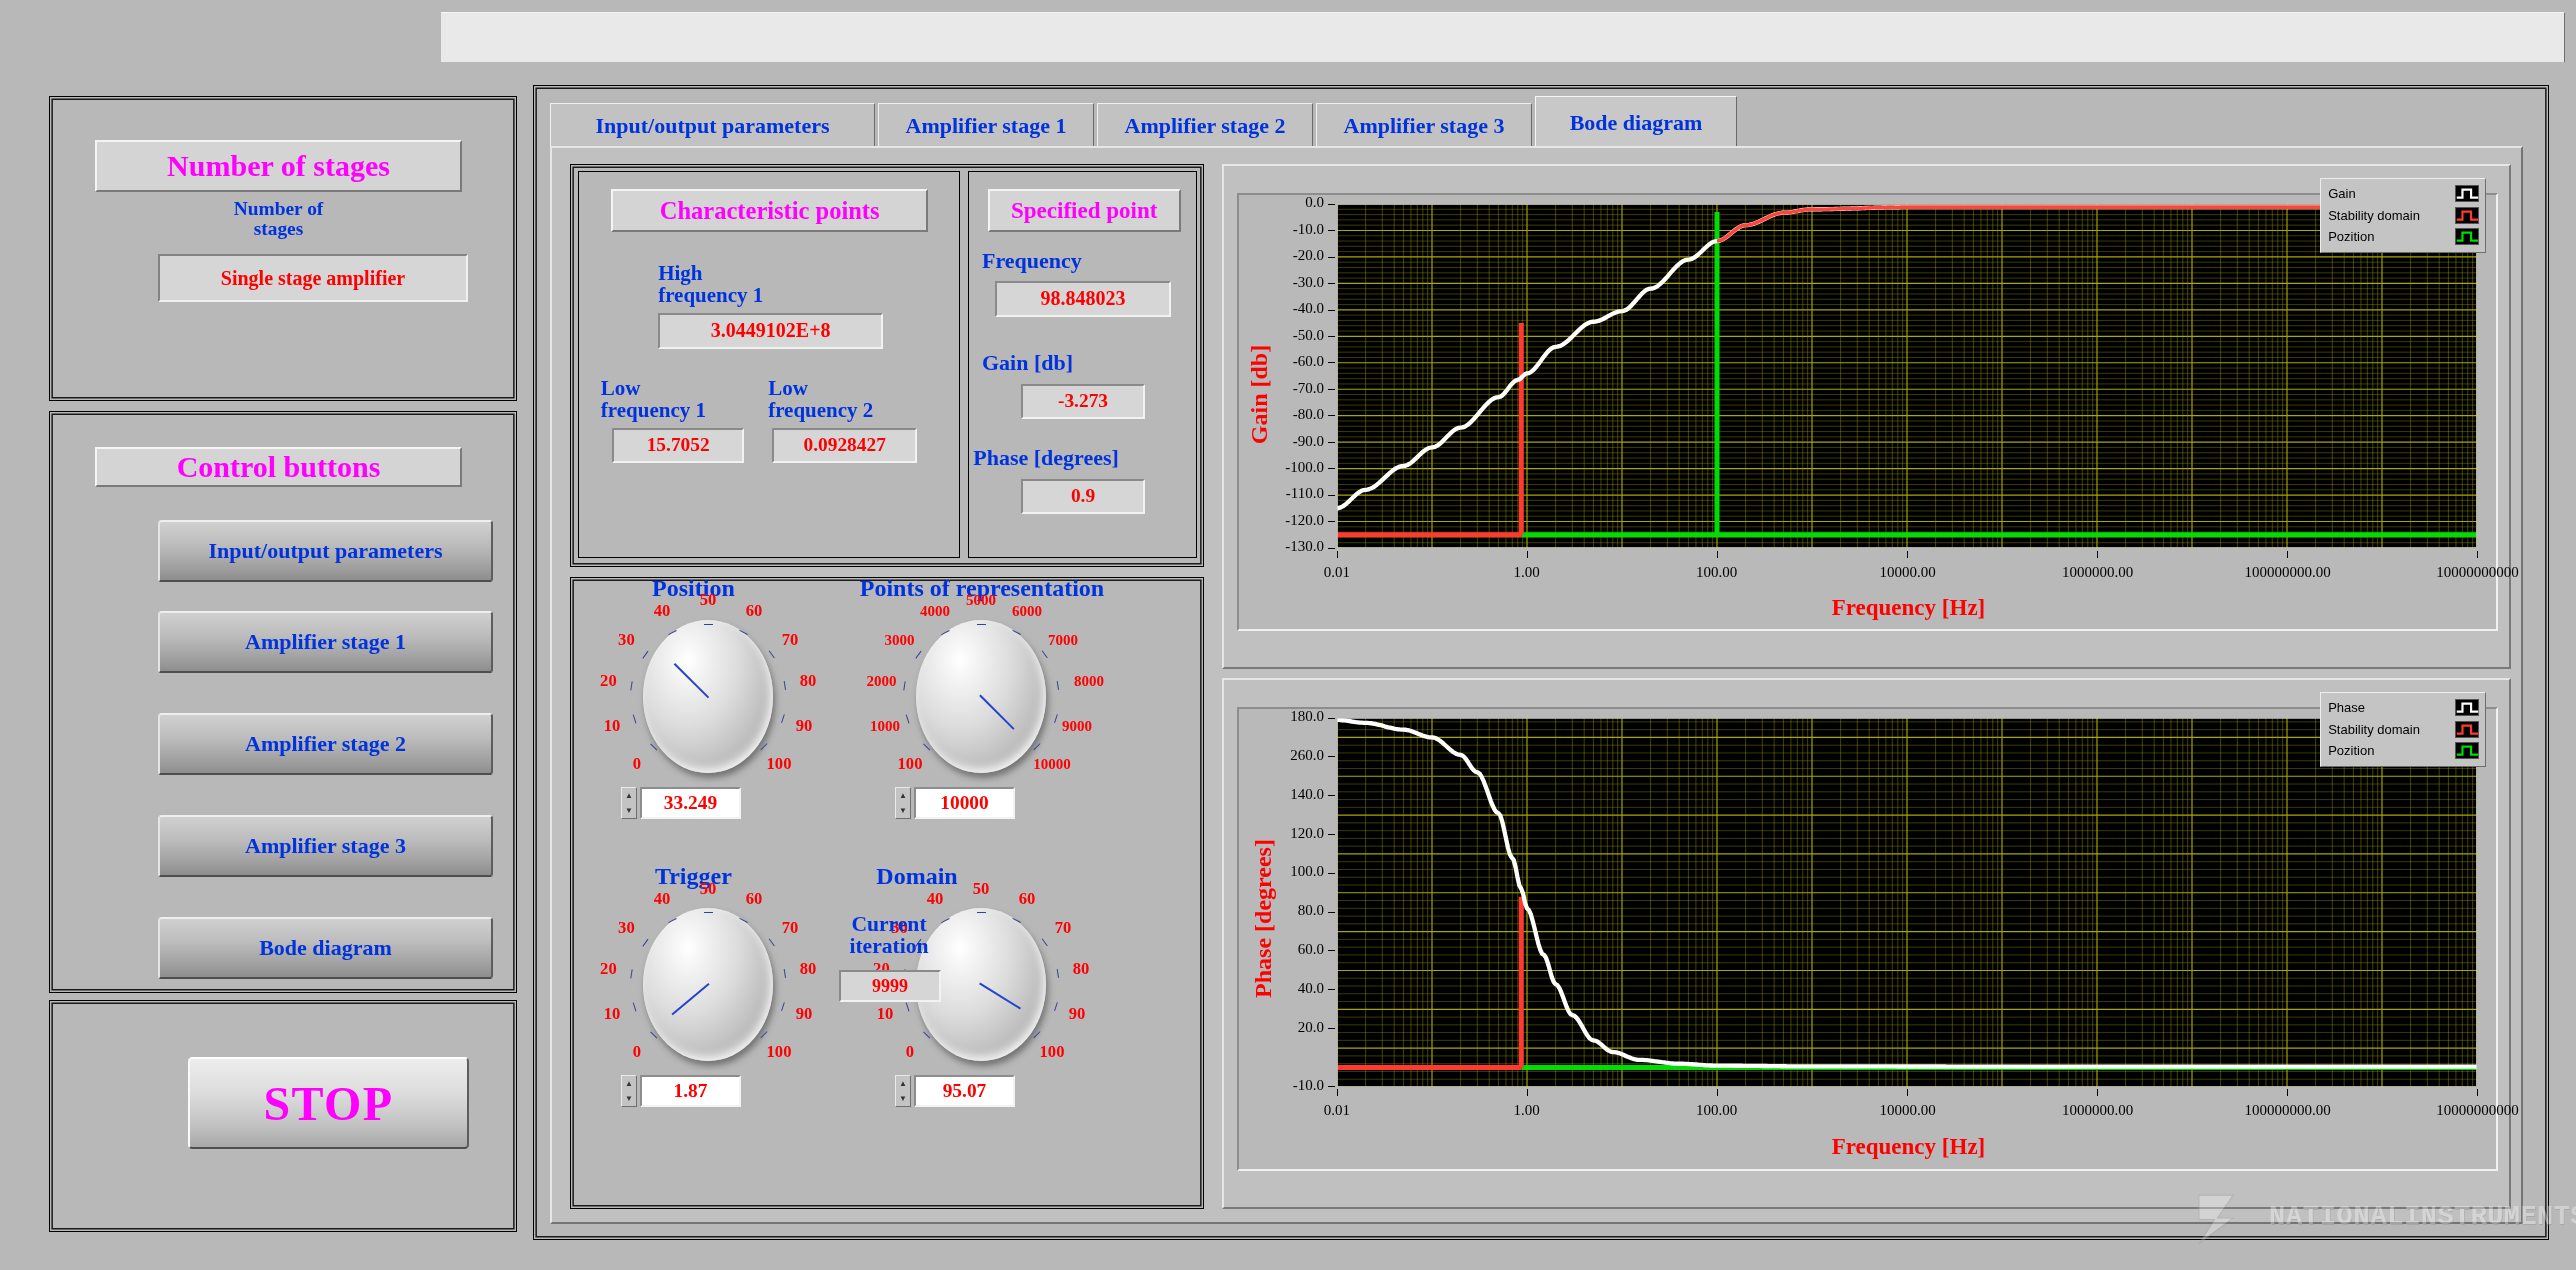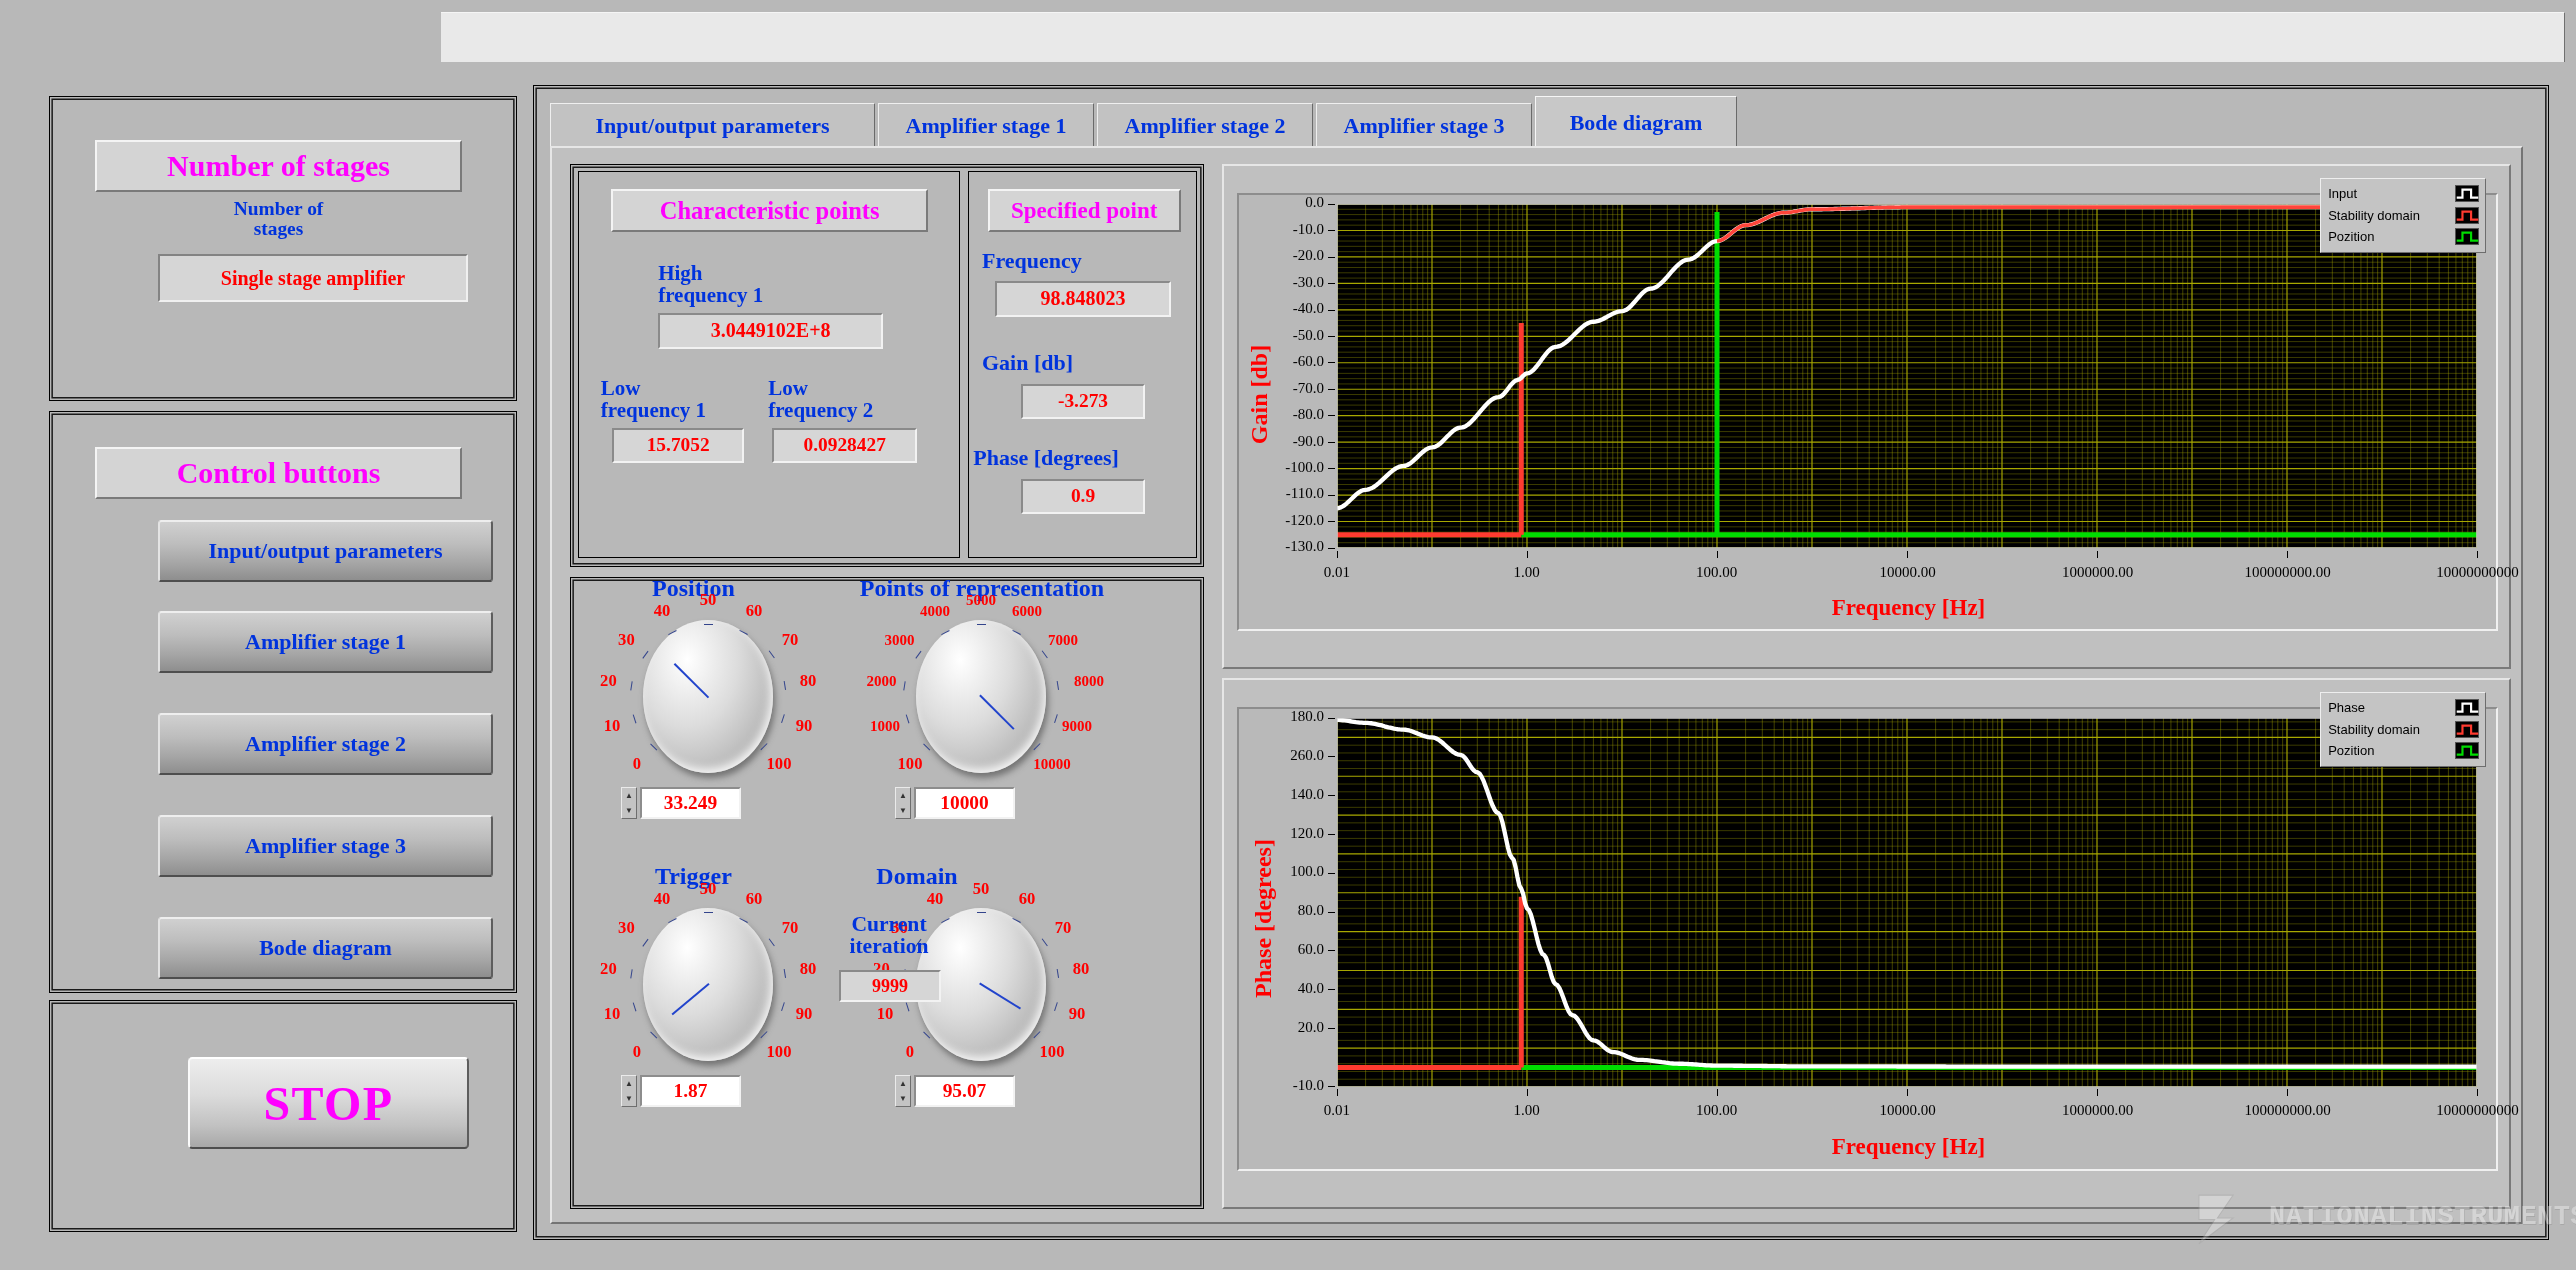--- a/index.html
+++ b/index.html
@@ -57,21 +57,21 @@
     position:absolute;
     background:#d4d4d4;
     border-top:2.2px solid #f4f4f4;
     border-left:2.2px solid #f4f4f4;
     border-right:2.2px solid #7a7a7a;
     border-bottom:2.2px solid #7a7a7a;
     display:flex; align-items:center; justify-content:center;
     color:#ff00ff; font-weight:bold;
   }
   #cap-stages { left:45px;  top:43px;  width:367px; height:52px; font-size:30px; }
-  #cap-ctrl   { left:45px;  top:35px;  width:367px; height:52px; font-size:30px; }
+  #cap-ctrl   { left:45px;  top:35px;  width:367px; height:40px; font-size:30px; }
 
   .blue-label {
     position:absolute; color:#0033dd; font-weight:bold; text-align:center;
     line-height:1.02;
   }
   #lbl-nstages { left:45px; top:102px; width:367px; font-size:19.4px; }
 
   #fld-stages {
     position:absolute; left:108px; top:157px; width:310px; height:48px;
     background:#d6d6d6;
@@ -791,21 +791,21 @@
               <line x1="256.01654134565763" y1="459.61538461538464" x2="256.01654134565763" y2="165.46153846153845" stroke="#ff3b30" stroke-width="7"></line>
               <polyline points="0.0,422.8 2.6,422.5 5.3,421.6 7.9,420.2 10.6,418.4 13.2,416.2 15.8,413.8 18.5,411.3 21.1,408.8 23.8,406.2 26.4,403.9 29.0,401.7 31.7,399.9 34.3,398.4 37.0,397.5 39.6,397.1 42.2,396.9 44.9,396.2 47.5,395.1 50.2,393.7 52.8,392.0 55.4,390.0 58.1,387.8 60.7,385.5 63.4,383.0 66.0,380.6 68.6,378.1 71.3,375.6 73.9,373.3 76.6,371.1 79.2,369.1 81.8,367.4 84.5,366.0 87.1,364.9 89.8,364.2 92.4,364.0 95.0,363.7 97.7,362.7 100.3,361.3 103.0,359.4 105.6,357.3 108.2,354.9 110.9,352.4 113.5,349.8 116.2,347.3 118.8,344.9 121.4,342.8 124.1,340.9 126.7,339.5 129.4,338.6 132.0,338.3 134.6,337.9 137.3,336.9 139.9,335.4 142.6,333.5 145.2,331.2 147.8,328.6 150.5,325.9 153.1,323.2 155.8,320.5 158.4,317.9 161.0,315.6 163.7,313.6 166.3,312.1 169.0,311.1 171.6,310.7 174.2,310.4 176.9,309.6 179.5,308.2 182.2,306.4 184.8,304.2 187.4,301.6 190.1,298.8 192.7,295.8 195.4,292.7 198.0,289.6 200.6,286.4 203.3,283.3 205.9,280.3 208.6,277.5 211.2,275.0 213.8,272.8 216.5,270.9 219.1,269.6 221.8,268.7 224.4,268.4 227.0,267.7 229.7,265.9 232.3,263.3 235.0,260.1 237.6,256.6 240.2,253.2 242.9,250.0 245.5,247.3 248.2,245.4 250.8,244.5 253.4,243.8 256.1,241.5 258.7,238.7 261.4,236.3 264.0,235.3 266.6,234.9 269.3,233.5 271.9,231.5 274.6,228.9 277.2,225.8 279.8,222.5 282.5,218.9 285.1,215.2 287.8,211.6 290.4,208.2 293.0,205.1 295.7,202.5 298.3,200.4 301.0,199.1 303.6,198.6 306.2,198.3 308.9,197.6 311.5,196.5 314.2,195.0 316.8,193.1 319.4,191.1 322.1,188.7 324.7,186.3 327.4,183.7 330.0,181.1 332.6,178.5 335.3,175.9 337.9,173.4 340.6,171.1 343.2,169.0 345.8,167.2 348.5,165.7 351.1,164.6 353.8,163.9 356.4,163.6 359.0,163.4 361.7,162.9 364.3,162.1 367.0,161.0 369.6,159.8 372.2,158.4 374.9,157.0 377.5,155.5 380.2,154.1 382.8,152.7 385.4,151.5 388.1,150.4 390.7,149.6 393.4,149.1 396.0,148.9 398.6,148.5 401.3,147.4 403.9,145.7 406.6,143.5 409.2,140.9 411.8,138.0 414.5,134.9 417.1,131.8 419.8,128.8 422.4,125.9 425.0,123.2 427.7,121.0 430.3,119.2 433.0,118.1 435.6,117.7 438.2,117.4 440.9,116.6 443.5,115.3 446.2,113.5 448.8,111.4 451.4,109.0 454.1,106.3 456.7,103.5 459.4,100.5 462.0,97.4 464.6,94.4 467.3,91.4 469.9,88.6 472.6,85.9 475.2,83.5 477.8,81.4 480.5,79.6 483.1,78.3 485.8,77.5 488.4,77.2 491.0,76.9 493.7,75.9 496.3,74.5 499.0,72.6 501.6,70.5 504.2,68.1 506.9,65.6 509.5,63.0 512.2,60.5 514.8,58.1 517.4,56.0 520.1,54.1 522.7,52.7 525.4,51.8 528.0,51.5 530.6,51.2 533.3,50.4 535.9,49.2 538.6,47.6 541.2,45.8 543.8,43.8 546.5,41.6 549.1,39.4 551.8,37.2 554.4,35.2 557.0,33.4 559.7,31.8 562.3,30.5 565.0,29.7 567.6,29.4 570.2,29.3 572.9,29.0 575.5,28.4 578.2,27.6 580.8,26.7 583.4,25.7 586.1,24.6 588.7,23.3 591.4,22.1 594.0,20.8 596.6,19.5 599.3,18.2 601.9,17.0 604.6,15.8 607.2,14.8 609.8,13.9 612.5,13.2 615.1,12.6 617.8,12.2 620.4,12.1 623.0,12.1 625.7,11.9 628.3,11.6 631.0,11.3 633.6,10.9 636.2,10.4 638.9,10.0 641.5,9.5 644.2,9.0 646.8,8.6 649.4,8.2 652.1,7.8 654.7,7.6 657.4,7.4 660.0,7.4 662.6,7.4 665.3,7.3 667.9,7.3 670.6,7.3 673.2,7.3 675.8,7.2 678.5,7.2 681.1,7.2 683.8,7.1 686.4,7.0 689.0,7.0 691.7,6.9 694.3,6.9 697.0,6.8 699.6,6.7 702.2,6.6 704.9,6.6 707.5,6.5 710.2,6.4 712.8,6.3 715.4,6.2 718.1,6.1 720.7,6.1 723.4,6.0 726.0,5.9 728.6,5.8 731.3,5.7 733.9,5.6 736.6,5.5 739.2,5.4 741.8,5.4 744.5,5.3 747.1,5.2 749.8,5.1 752.4,5.0 755.0,5.0 757.7,4.9 760.3,4.8 763.0,4.8 765.6,4.7 768.2,4.7 770.9,4.6 773.5,4.6 776.2,4.5 778.8,4.5 781.4,4.5 784.1,4.4 786.7,4.4 789.4,4.4 792.0,4.4 794.6,4.4 797.3,4.4 799.9,4.4 802.6,4.4 805.2,4.4 807.8,4.4 810.5,4.4 813.1,4.4 815.8,4.4 818.4,4.4 821.0,4.4 823.7,4.4 826.3,4.4 829.0,4.4 831.6,4.4 834.2,4.4 836.9,4.4 839.5,4.4 842.2,4.4 844.8,4.4 847.4,4.4 850.1,4.4 852.7,4.4 855.4,4.4 858.0,4.4 860.6,4.4 863.3,4.4 865.9,4.4 868.6,4.4 871.2,4.4 873.8,4.4 876.5,4.4 879.1,4.4 881.8,4.4 884.4,4.4 887.0,4.4 889.7,4.4 892.3,4.4 895.0,4.4 897.6,4.4 900.2,4.4 902.9,4.4 905.5,4.4 908.2,4.4 910.8,4.4 913.4,4.4 916.1,4.4 918.7,4.4 921.4,4.4 924.0,4.4 926.6,4.4 929.3,4.4 931.9,4.4 934.6,4.4 937.2,4.4 939.8,4.4 942.5,4.4 945.1,4.4 947.8,4.4 950.4,4.4 953.0,4.4 955.7,4.4 958.3,4.4 961.0,4.4 963.6,4.4 966.2,4.4 968.9,4.4 971.5,4.4 974.2,4.4 976.8,4.4 979.4,4.4 982.1,4.4 984.7,4.4 987.4,4.4 990.0,4.4 992.6,4.4 995.3,4.4 997.9,4.4 1000.6,4.4 1003.2,4.4 1005.8,4.4 1008.5,4.4 1011.1,4.4 1013.8,4.4 1016.4,4.4 1019.0,4.4 1021.7,4.4 1024.3,4.4 1027.0,4.4 1029.6,4.4 1032.2,4.4 1034.9,4.4 1037.5,4.4 1040.2,4.4 1042.8,4.4 1045.4,4.4 1048.1,4.4 1050.7,4.4 1053.4,4.4 1056.0,4.4 1058.6,4.4 1061.3,4.4 1063.9,4.4 1066.6,4.4 1069.2,4.4 1071.8,4.4 1074.5,4.4 1077.1,4.4 1079.8,4.4 1082.4,4.4 1085.0,4.4 1087.7,4.4 1090.3,4.4 1093.0,4.4 1095.6,4.4 1098.2,4.4 1100.9,4.4 1103.5,4.4 1106.2,4.4 1108.8,4.4 1111.4,4.4 1114.1,4.4 1116.7,4.4 1119.4,4.4 1122.0,4.4 1124.6,4.4 1127.3,4.4 1129.9,4.4 1132.6,4.4 1135.2,4.4 1137.8,4.4 1140.5,4.4 1143.1,4.4 1145.8,4.4 1148.4,4.4 1151.0,4.4 1153.7,4.4 1156.3,4.4 1159.0,4.4 1161.6,4.4 1164.2,4.4 1166.9,4.4 1169.5,4.4 1172.2,4.4 1174.8,4.4 1177.4,4.4 1180.1,4.4 1182.7,4.4 1185.4,4.4 1188.0,4.4 1190.6,4.4 1193.3,4.4 1195.9,4.4 1198.6,4.4 1201.2,4.4 1203.8,4.4 1206.5,4.4 1209.1,4.4 1211.8,4.4 1214.4,4.4 1217.0,4.4 1219.7,4.4 1222.3,4.4 1225.0,4.4 1227.6,4.4 1230.2,4.4 1232.9,4.4 1235.5,4.4 1238.2,4.4 1240.8,4.4 1243.4,4.4 1246.1,4.4 1248.7,4.4 1251.4,4.4 1254.0,4.4 1256.6,4.4 1259.3,4.4 1261.9,4.4 1264.6,4.4 1267.2,4.4 1269.8,4.4 1272.5,4.4 1275.1,4.4 1277.8,4.4 1280.4,4.4 1283.0,4.4 1285.7,4.4 1288.3,4.4 1291.0,4.4 1293.6,4.4 1296.2,4.4 1298.9,4.4 1301.5,4.4 1304.2,4.4 1306.8,4.4 1309.4,4.4 1312.1,4.4 1314.7,4.4 1317.4,4.4 1320.0,4.4 1322.6,4.4 1325.3,4.4 1327.9,4.4 1330.6,4.4 1333.2,4.4 1335.8,4.4 1338.5,4.4 1341.1,4.4 1343.8,4.4 1346.4,4.4 1349.0,4.4 1351.7,4.4 1354.3,4.4 1357.0,4.4 1359.6,4.4 1362.2,4.4 1364.9,4.4 1367.5,4.4 1370.2,4.4 1372.8,4.4 1375.4,4.4 1378.1,4.4 1380.7,4.4 1383.4,4.4 1386.0,4.4 1388.6,4.4 1391.3,4.4 1393.9,4.4 1396.6,4.4 1399.2,4.4 1401.8,4.4 1404.5,4.4 1407.1,4.4 1409.8,4.4 1412.4,4.4 1415.0,4.4 1417.7,4.4 1420.3,4.4 1423.0,4.4 1425.6,4.4 1428.2,4.4 1430.9,4.4 1433.5,4.4 1436.2,4.4 1438.8,4.4 1441.4,4.4 1444.1,4.4 1446.7,4.4 1449.4,4.4 1452.0,4.4 1454.6,4.4 1457.3,4.4 1459.9,4.4 1462.6,4.4 1465.2,4.4 1467.8,4.4 1470.5,4.4 1473.1,4.4 1475.8,4.4 1478.4,4.4 1481.0,4.4 1483.7,4.4 1486.3,4.4 1489.0,4.4 1491.6,4.4 1494.2,4.4 1496.9,4.4 1499.5,4.4 1502.2,4.4 1504.8,4.4 1507.4,4.4 1510.1,4.4 1512.7,4.4 1515.4,4.4 1518.0,4.4 1520.6,4.4 1523.3,4.4 1525.9,4.4 1528.6,4.4 1531.2,4.4 1533.8,4.4 1536.5,4.4 1539.1,4.4 1541.8,4.4 1544.4,4.4 1547.0,4.4 1549.7,4.4 1552.3,4.4 1555.0,4.4 1557.6,4.4 1560.2,4.4 1562.9,4.4 1565.5,4.4 1568.2,4.4 1570.8,4.4 1573.4,4.4 1576.1,4.4 1578.7,4.4 1581.4,4.4 1584.0,4.4" fill="none" stroke="#ffffff" stroke-width="6" stroke-linejoin="round"></polyline>
               <polyline points="528.0,51.5 530.6,51.2 533.3,50.4 535.9,49.2 538.6,47.6 541.2,45.8 543.8,43.8 546.5,41.6 549.1,39.4 551.8,37.2 554.4,35.2 557.0,33.4 559.7,31.8 562.3,30.5 565.0,29.7 567.6,29.4 570.2,29.3 572.9,29.0 575.5,28.4 578.2,27.6 580.8,26.7 583.4,25.7 586.1,24.6 588.7,23.3 591.4,22.1 594.0,20.8 596.6,19.5 599.3,18.2 601.9,17.0 604.6,15.8 607.2,14.8 609.8,13.9 612.5,13.2 615.1,12.6 617.8,12.2 620.4,12.1 623.0,12.1 625.7,11.9 628.3,11.6 631.0,11.3 633.6,10.9 636.2,10.4 638.9,10.0 641.5,9.5 644.2,9.0 646.8,8.6 649.4,8.2 652.1,7.8 654.7,7.6 657.4,7.4 660.0,7.4 662.6,7.4 665.3,7.3 667.9,7.3 670.6,7.3 673.2,7.3 675.8,7.2 678.5,7.2 681.1,7.2 683.8,7.1 686.4,7.0 689.0,7.0 691.7,6.9 694.3,6.9 697.0,6.8 699.6,6.7 702.2,6.6 704.9,6.6 707.5,6.5 710.2,6.4 712.8,6.3 715.4,6.2 718.1,6.1 720.7,6.1 723.4,6.0 726.0,5.9 728.6,5.8 731.3,5.7 733.9,5.6 736.6,5.5 739.2,5.4 741.8,5.4 744.5,5.3 747.1,5.2 749.8,5.1 752.4,5.0 755.0,5.0 757.7,4.9 760.3,4.8 763.0,4.8 765.6,4.7 768.2,4.7 770.9,4.6 773.5,4.6 776.2,4.5 778.8,4.5 781.4,4.5 784.1,4.4 786.7,4.4 789.4,4.4 792.0,4.4 794.6,4.4 797.3,4.4 799.9,4.4 802.6,4.4 805.2,4.4 807.8,4.4 810.5,4.4 813.1,4.4 815.8,4.4 818.4,4.4 821.0,4.4 823.7,4.4 826.3,4.4 829.0,4.4 831.6,4.4 834.2,4.4 836.9,4.4 839.5,4.4 842.2,4.4 844.8,4.4 847.4,4.4 850.1,4.4 852.7,4.4 855.4,4.4 858.0,4.4 860.6,4.4 863.3,4.4 865.9,4.4 868.6,4.4 871.2,4.4 873.8,4.4 876.5,4.4 879.1,4.4 881.8,4.4 884.4,4.4 887.0,4.4 889.7,4.4 892.3,4.4 895.0,4.4 897.6,4.4 900.2,4.4 902.9,4.4 905.5,4.4 908.2,4.4 910.8,4.4 913.4,4.4 916.1,4.4 918.7,4.4 921.4,4.4 924.0,4.4 926.6,4.4 929.3,4.4 931.9,4.4 934.6,4.4 937.2,4.4 939.8,4.4 942.5,4.4 945.1,4.4 947.8,4.4 950.4,4.4 953.0,4.4 955.7,4.4 958.3,4.4 961.0,4.4 963.6,4.4 966.2,4.4 968.9,4.4 971.5,4.4 974.2,4.4 976.8,4.4 979.4,4.4 982.1,4.4 984.7,4.4 987.4,4.4 990.0,4.4 992.6,4.4 995.3,4.4 997.9,4.4 1000.6,4.4 1003.2,4.4 1005.8,4.4 1008.5,4.4 1011.1,4.4 1013.8,4.4 1016.4,4.4 1019.0,4.4 1021.7,4.4 1024.3,4.4 1027.0,4.4 1029.6,4.4 1032.2,4.4 1034.9,4.4 1037.5,4.4 1040.2,4.4 1042.8,4.4 1045.4,4.4 1048.1,4.4 1050.7,4.4 1053.4,4.4 1056.0,4.4 1058.6,4.4 1061.3,4.4 1063.9,4.4 1066.6,4.4 1069.2,4.4 1071.8,4.4 1074.5,4.4 1077.1,4.4 1079.8,4.4 1082.4,4.4 1085.0,4.4 1087.7,4.4 1090.3,4.4 1093.0,4.4 1095.6,4.4 1098.2,4.4 1100.9,4.4 1103.5,4.4 1106.2,4.4 1108.8,4.4 1111.4,4.4 1114.1,4.4 1116.7,4.4 1119.4,4.4 1122.0,4.4 1124.6,4.4 1127.3,4.4 1129.9,4.4 1132.6,4.4 1135.2,4.4 1137.8,4.4 1140.5,4.4 1143.1,4.4 1145.8,4.4 1148.4,4.4 1151.0,4.4 1153.7,4.4 1156.3,4.4 1159.0,4.4 1161.6,4.4 1164.2,4.4 1166.9,4.4 1169.5,4.4 1172.2,4.4 1174.8,4.4 1177.4,4.4 1180.1,4.4 1182.7,4.4 1185.4,4.4 1188.0,4.4 1190.6,4.4 1193.3,4.4 1195.9,4.4 1198.6,4.4 1201.2,4.4 1203.8,4.4 1206.5,4.4 1209.1,4.4 1211.8,4.4 1214.4,4.4 1217.0,4.4 1219.7,4.4 1222.3,4.4 1225.0,4.4 1227.6,4.4 1230.2,4.4 1232.9,4.4 1235.5,4.4 1238.2,4.4 1240.8,4.4 1243.4,4.4 1246.1,4.4 1248.7,4.4 1251.4,4.4 1254.0,4.4 1256.6,4.4 1259.3,4.4 1261.9,4.4 1264.6,4.4 1267.2,4.4 1269.8,4.4 1272.5,4.4 1275.1,4.4 1277.8,4.4 1280.4,4.4 1283.0,4.4 1285.7,4.4 1288.3,4.4 1291.0,4.4 1293.6,4.4 1296.2,4.4 1298.9,4.4 1301.5,4.4 1304.2,4.4 1306.8,4.4 1309.4,4.4 1312.1,4.4 1314.7,4.4 1317.4,4.4 1320.0,4.4 1322.6,4.4 1325.3,4.4 1327.9,4.4 1330.6,4.4 1333.2,4.4 1335.8,4.4 1338.5,4.4 1341.1,4.4 1343.8,4.4 1346.4,4.4 1349.0,4.4 1351.7,4.4 1354.3,4.4 1357.0,4.4 1359.6,4.4 1362.2,4.4 1364.9,4.4 1367.5,4.4 1370.2,4.4 1372.8,4.4 1375.4,4.4 1378.1,4.4 1380.7,4.4 1383.4,4.4 1386.0,4.4 1388.6,4.4 1391.3,4.4 1393.9,4.4 1396.6,4.4 1399.2,4.4 1401.8,4.4 1404.5,4.4 1407.1,4.4 1409.8,4.4 1412.4,4.4 1415.0,4.4 1417.7,4.4 1420.3,4.4 1423.0,4.4 1425.6,4.4 1428.2,4.4 1430.9,4.4 1433.5,4.4 1436.2,4.4 1438.8,4.4 1441.4,4.4 1444.1,4.4 1446.7,4.4 1449.4,4.4 1452.0,4.4 1454.6,4.4 1457.3,4.4 1459.9,4.4 1462.6,4.4 1465.2,4.4 1467.8,4.4 1470.5,4.4 1473.1,4.4 1475.8,4.4 1478.4,4.4 1481.0,4.4 1483.7,4.4 1486.3,4.4 1489.0,4.4 1491.6,4.4 1494.2,4.4 1496.9,4.4 1499.5,4.4 1502.2,4.4 1504.8,4.4 1507.4,4.4 1510.1,4.4 1512.7,4.4 1515.4,4.4 1518.0,4.4 1520.6,4.4 1523.3,4.4 1525.9,4.4 1528.6,4.4 1531.2,4.4 1533.8,4.4 1536.5,4.4 1539.1,4.4 1541.8,4.4 1544.4,4.4 1547.0,4.4 1549.7,4.4 1552.3,4.4 1555.0,4.4 1557.6,4.4 1560.2,4.4 1562.9,4.4 1565.5,4.4 1568.2,4.4 1570.8,4.4 1573.4,4.4 1576.1,4.4 1578.7,4.4 1581.4,4.4 1584.0,4.4" fill="none" stroke="#ff3b30" stroke-width="5" opacity="0.95"></polyline>
               <rect x="0.5" y="0.5" width="1583" height="477" fill="none" stroke="#d0d0d0" stroke-width="1"></rect>
             </svg>
         </div>
         <div class="xlabel" style="left:403px; top:400px; width:533px;">Frequency [Hz]</div>
       </div>
       <div class="legend-box" id="gain-legend" style="left:1096px; top:11.5px;">
           <div class="legend-row">
-            <span class="legend-name">Input</span>
+            <span class="legend-name">Gain</span>
             <span class="legend-swatch"><svg width="23" height="16" viewBox="0 0 32 22">
                 <polyline points="1,16 9,16 9,5 21,5 21,16 31,16" fill="none" stroke="#ffffff" stroke-width="3"></polyline>
               </svg></span>
           </div>
           <div class="legend-row">
             <span class="legend-name">Stability domain</span>
             <span class="legend-swatch"><svg width="23" height="16" viewBox="0 0 32 22">
                 <polyline points="1,16 9,16 9,5 21,5 21,16 31,16" fill="none" stroke="#ff3b30" stroke-width="3"></polyline>
               </svg></span>
           </div>

